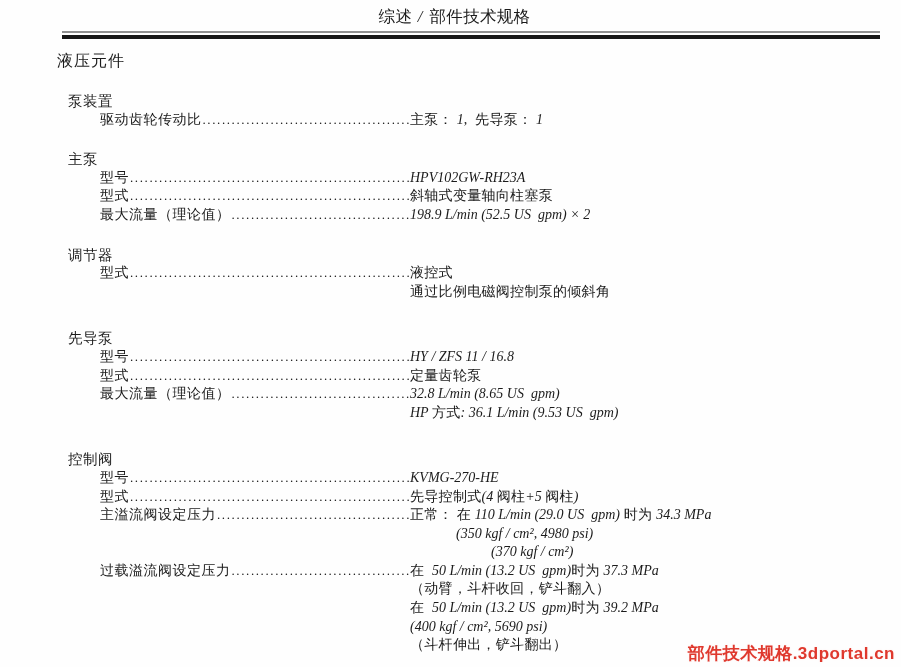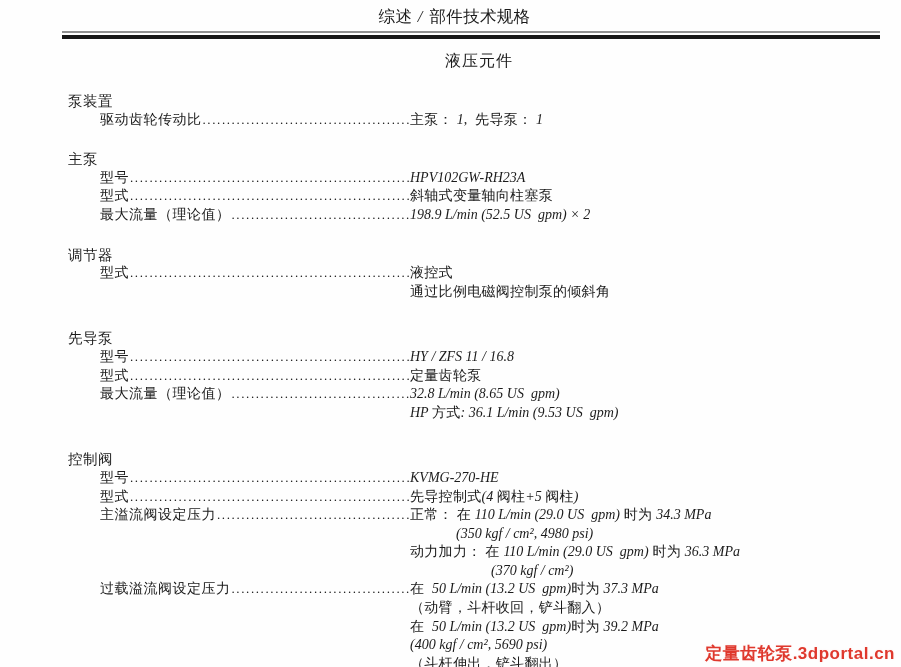--- a/index.html
+++ b/index.html
@@ -10,21 +10,21 @@
     color:#1b1b1b; font-size:14px;
   }
   .title{
     margin-top:6px; text-align:center; font-size:16.5px; letter-spacing:1.5px;
     white-space:pre; line-height:21px;padding-left:8px;
   }
   .rule{ margin:4px 21px 0 62px; }
   .rule .thin{ height:2px; background:#8f8f8f; }
   .rule .gap{ height:2px; background:#fefefe; }
   .rule .thick{ height:4px; background:#161616; }
-  .h1{ margin:11px 0 0 57px; font-size:16px; line-height:21px; letter-spacing:1px;text-align:center; }
+  .h1{ margin:11px 0 0 57px; font-size:16px; line-height:21px; letter-spacing:1px; }
   .sec{ margin-top:21px; }
   .sec.tight{ margin-top:28px; }
   .h2{ margin-left:68px; font-size:14.5px; line-height:18.6px; letter-spacing:0.5px; }
   .row{ display:flex; align-items:flex-start; margin-left:100px; line-height:18.6px; }
   .lead{ display:flex; align-items:flex-end; width:310px; flex:none; }
   .label{ white-space:pre; letter-spacing:0.5px; }
   .dots{ flex:1; overflow:hidden; white-space:nowrap; padding:0 4px 0 1px; }
   .dots::after{
     content:"..........................................................................................................";
     letter-spacing:1.6px; font-size:13px;
@@ -169,34 +169,33 @@
       </span>
     </div>
     <div class="row">
       <span class="lead">
           <span class="label">主溢流阀设定压力</span>
           <span class="dots"></span>
         </span>
       <span class="val">
         <span class="line"><span class="cn">正常： 在 </span><span class="it">110 L/min (29.0 US  gpm)</span><span class="cn"> 时为 </span><span class="it">34.3 MPa</span></span>
         <span class="line ind-a"><span class="it">(350 kgf / cm², 4980 psi)</span></span>
-        <span class="line"><span class="cn">动力加力： 在 </span><span class="it">110 L/min (29.0 US  gpm)</span><span class="cn"> 时为 </span><span class="it">36.3 MPa</span></span>
         <span class="line ind-b"><span class="it">(370 kgf / cm²)</span></span>
       </span>
     </div>
     <div class="row">
       <span class="lead">
           <span class="label">过载溢流阀设定压力</span>
           <span class="dots"></span>
         </span>
       <span class="val">
         <span class="line"><span class="cn">在  </span><span class="it">50 L/min (13.2 US  gpm)</span><span class="cn">时为 </span><span class="it">37.3 MPa</span></span>
         <span class="line"><span class="cn">（动臂，斗杆收回，铲斗翻入）</span></span>
         <span class="line"><span class="cn">在  </span><span class="it">50 L/min (13.2 US  gpm)</span><span class="cn">时为 </span><span class="it">39.2 MPa</span></span>
         <span class="line"><span class="it">(400 kgf / cm², 5690 psi)</span></span>
         <span class="line"><span class="cn">（斗杆伸出，铲斗翻出）</span></span>
       </span>
     </div>
   </div>
 
-  <div class="watermark">定量齿轮泵.3dportal.cn</div>
+  <div class="watermark">部件技术规格.3dportal.cn</div>
 
 </div>
 
 </body></html>

